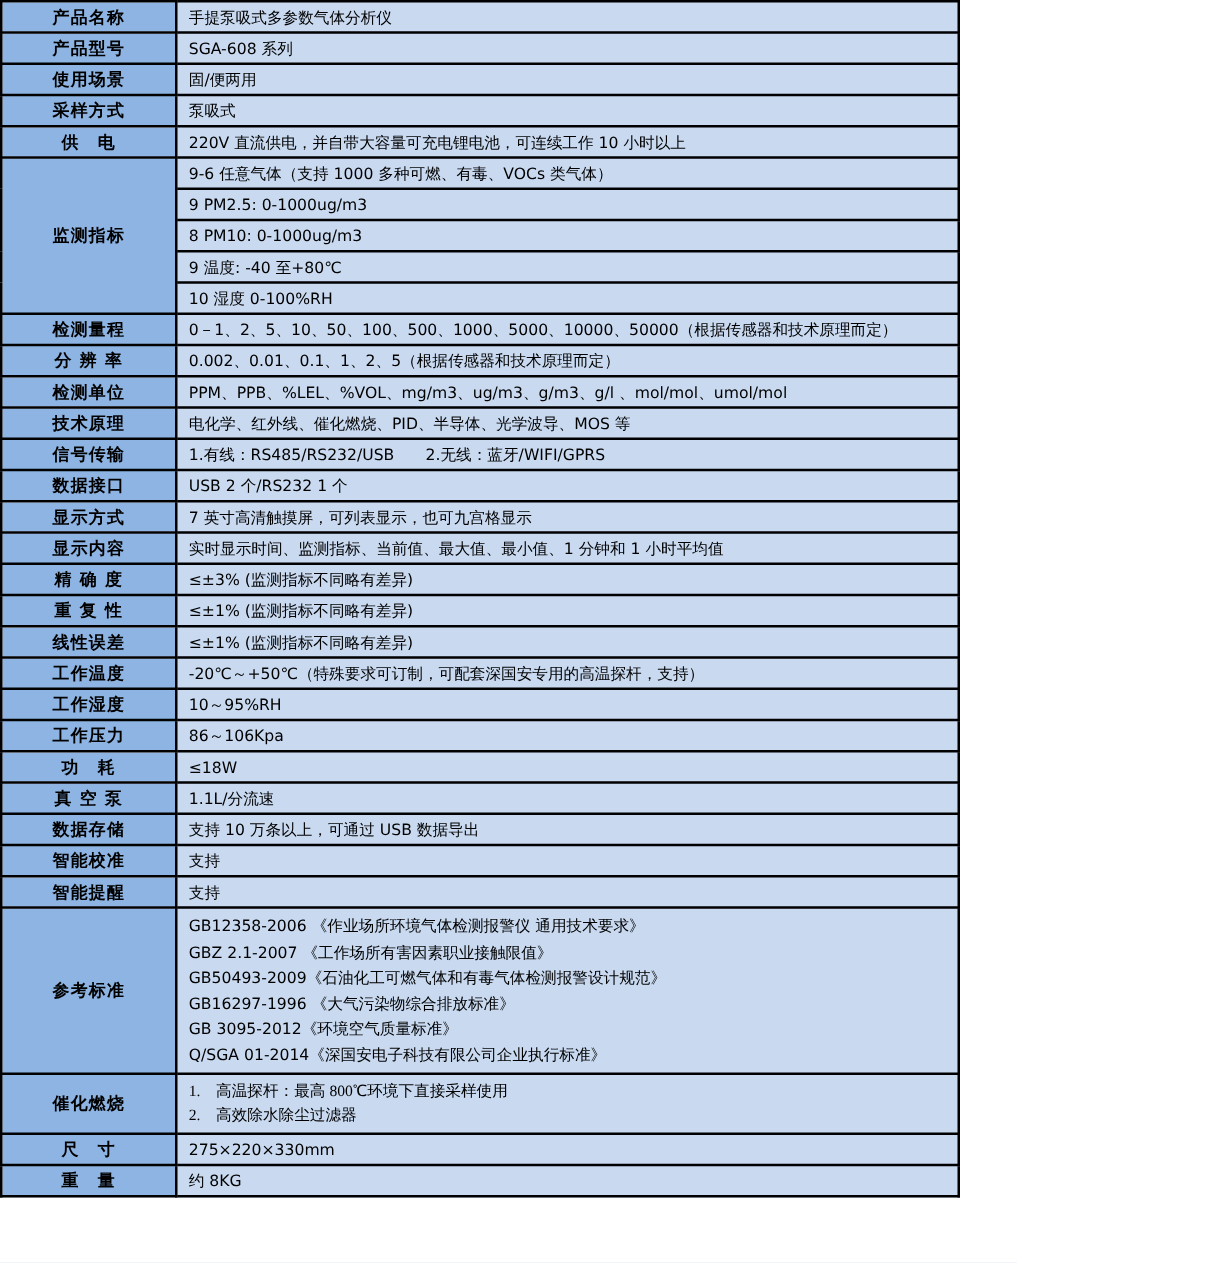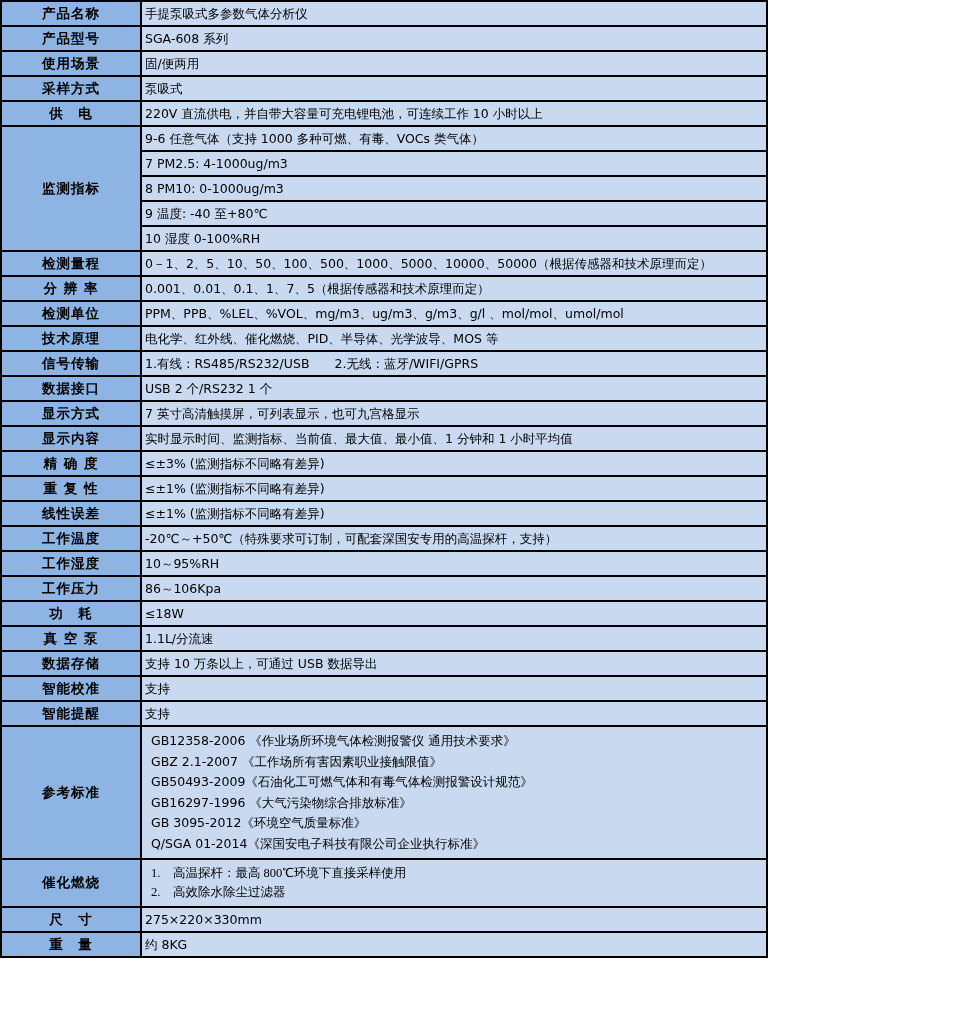--- a/index.html
+++ b/index.html
@@ -33,21 +33,21 @@
     font-size: 13.5px;
     text-align: center;
     vertical-align: middle;
     letter-spacing: 1px;
     white-space: pre;
   }
   td.value {
     background: #c8d9f0;
     font-size: 12.5px;
     vertical-align: middle;
-    padding: 2px 6px 2px 3px;
+    padding: 2px 6px 2px 9px;
     white-space: pre-wrap;
     line-height: 16px;
   }
   tr.single td { height: 25px; }
   td.value.multi { padding: 4px 16px 4px 9px; margin-left: 48px; }
   td.value.multi .line {
     line-height: 20.5px;
     white-space: pre-wrap;
   }
   td.value.opt .line { line-height: 19px; font-family: Liberation Serif, serif; }
@@ -80,38 +80,38 @@
         </tr>
         <tr class="single">
           <td class="label">供　电</td>
           <td class="value">220V 直流供电，并自带大容量可充电锂电池，可连续工作 10 小时以上</td>
         </tr>
         <tr class="single">
           <td class="label" rowspan="5">监测指标</td>
           <td class="value">9-6 任意气体（支持 1000 多种可燃、有毒、VOCs 类气体）</td>
         </tr>
         <tr class="single">
-          <td class="value">7 PM2.5: 4-1000ug/m3</td>
+          <td class="value">9 PM2.5: 0-1000ug/m3</td>
         </tr>
         <tr class="single">
           <td class="value">8 PM10: 0-1000ug/m3</td>
         </tr>
         <tr class="single">
           <td class="value">9 温度: -40 至+80℃</td>
         </tr>
         <tr class="single">
           <td class="value">10 湿度 0-100%RH</td>
         </tr>
         <tr class="single">
           <td class="label">检测量程</td>
           <td class="value">0－1、2、5、10、50、100、500、1000、5000、10000、50000（根据传感器和技术原理而定）</td>
         </tr>
         <tr class="single">
           <td class="label">分 辨 率</td>
-          <td class="value">0.001、0.01、0.1、1、7、5（根据传感器和技术原理而定）</td>
+          <td class="value">0.002、0.01、0.1、1、2、5（根据传感器和技术原理而定）</td>
         </tr>
         <tr class="single">
           <td class="label">检测单位</td>
           <td class="value">PPM、PPB、%LEL、%VOL、mg/m3、ug/m3、g/m3、g/l 、mol/mol、umol/mol</td>
         </tr>
         <tr class="single">
           <td class="label">技术原理</td>
           <td class="value">电化学、红外线、催化燃烧、PID、半导体、光学波导、MOS 等</td>
         </tr>
         <tr class="single">

